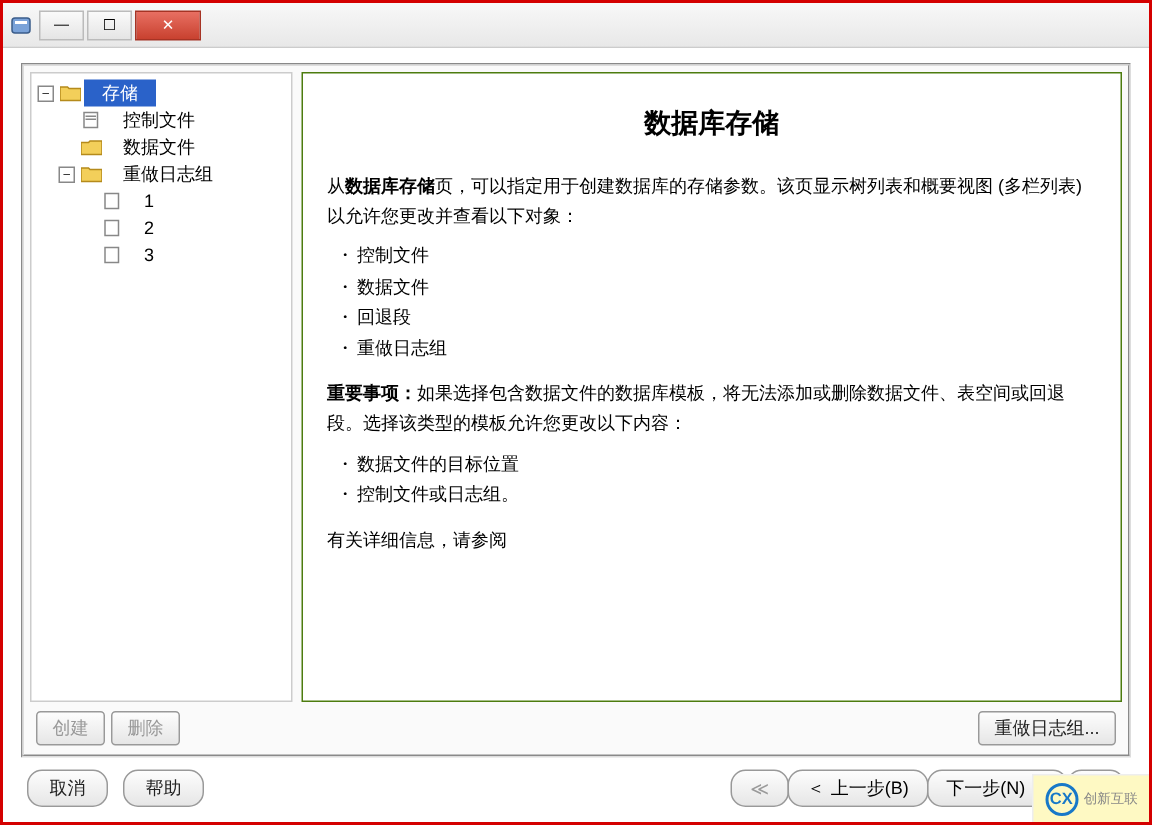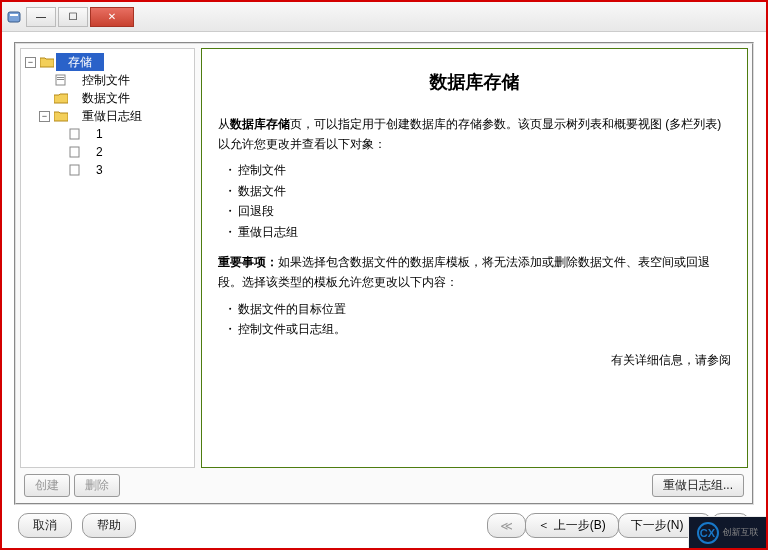--- a/index.html
+++ b/index.html
@@ -151,21 +151,21 @@
     border-radius: 10px;
     margin-left: -1px;
   }
   .navbtn:first-child { border-top-left-radius: 10px; border-bottom-left-radius: 10px; }
   .navbtn:last-child { border-top-right-radius: 10px; border-bottom-right-radius: 10px; }
   .navbtn.disabled { color: #999; }
   .watermark {
     position: absolute;
     right: 0; bottom: 0;
     width: 78px; height: 32px;
-    background: #0f172a;
+    background: #fef9c3;
     border-top: 1px solid #eee;
     border-left: 1px solid #eee;
     display: flex; align-items: center; justify-content: center;
     font-size: 9px; color: #888;
     gap: 4px;
   }
   .watermark .cx {
     width: 22px; height: 22px; border: 2px solid #1878c8; border-radius: 50%;
     display: flex; align-items: center; justify-content: center;
     color: #1878c8; font-weight: bold; font-size: 11px;
@@ -298,21 +298,21 @@
             <li>回退段</li>
             <li>重做日志组</li>
           </ul>
           <p>
             <b>重要事项：</b><span>如果选择包含数据文件的数据库模板，将无法添加或删除数据文件、表空间或回退段。选择该类型的模板允许您更改以下内容：</span>
           </p>
           <ul class="bullets">
             <li>数据文件的目标位置</li>
             <li>控制文件或日志组。</li>
           </ul>
-          <p style="text-align:right">有关详细信息，请参阅</p>
+          <p style="text-align:left">有关详细信息，请参阅</p>
         </div>
       </div>
 
       <div class="action-row">
         <button class="btn small disabled">创建</button>
         <span style="width:4px"></span>
         <button class="btn small disabled">删除</button>
         <span class="spacer"></span>
         <button class="btn small">重做日志组...</button>
       </div>

